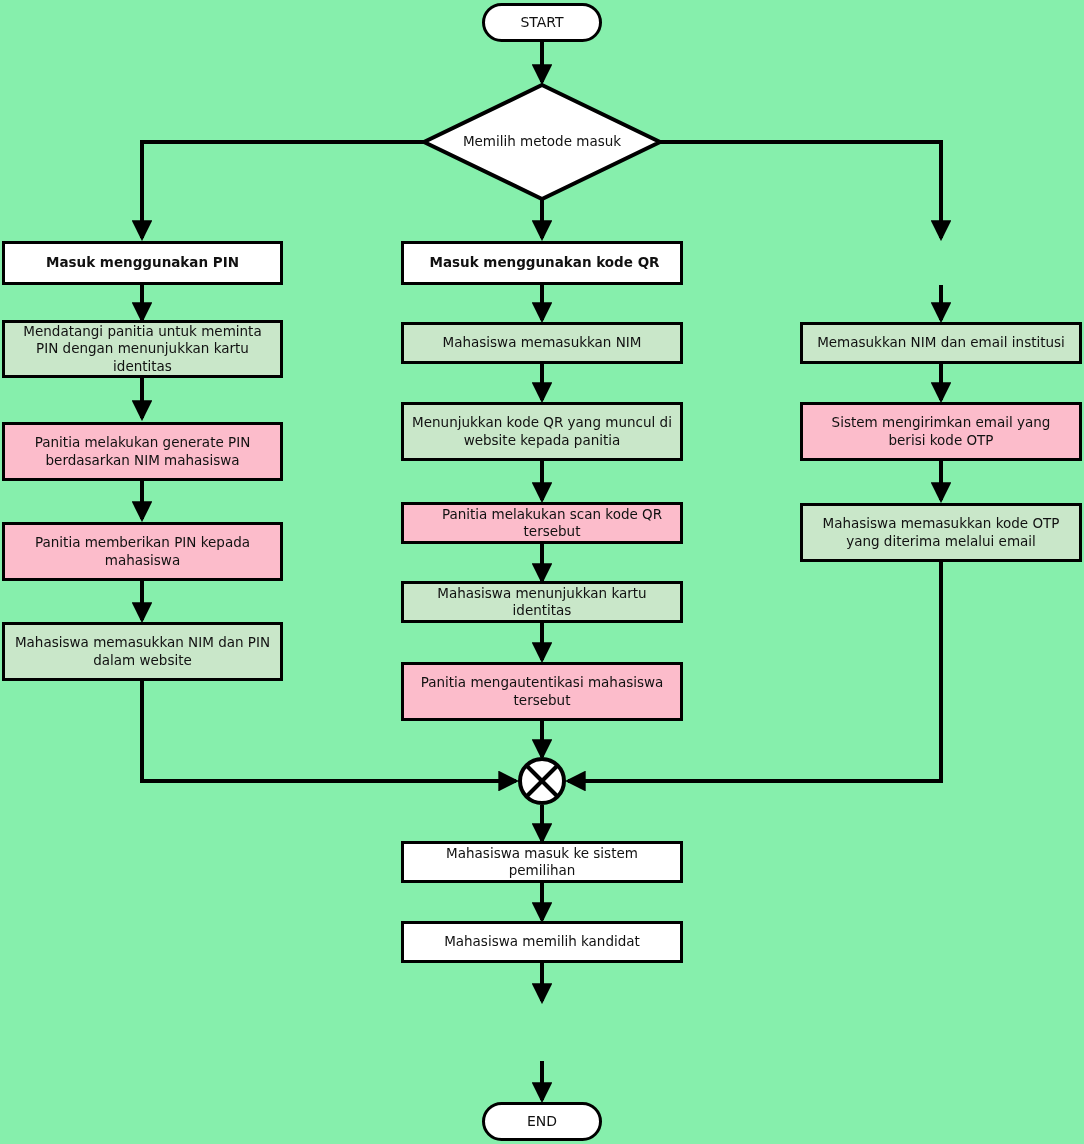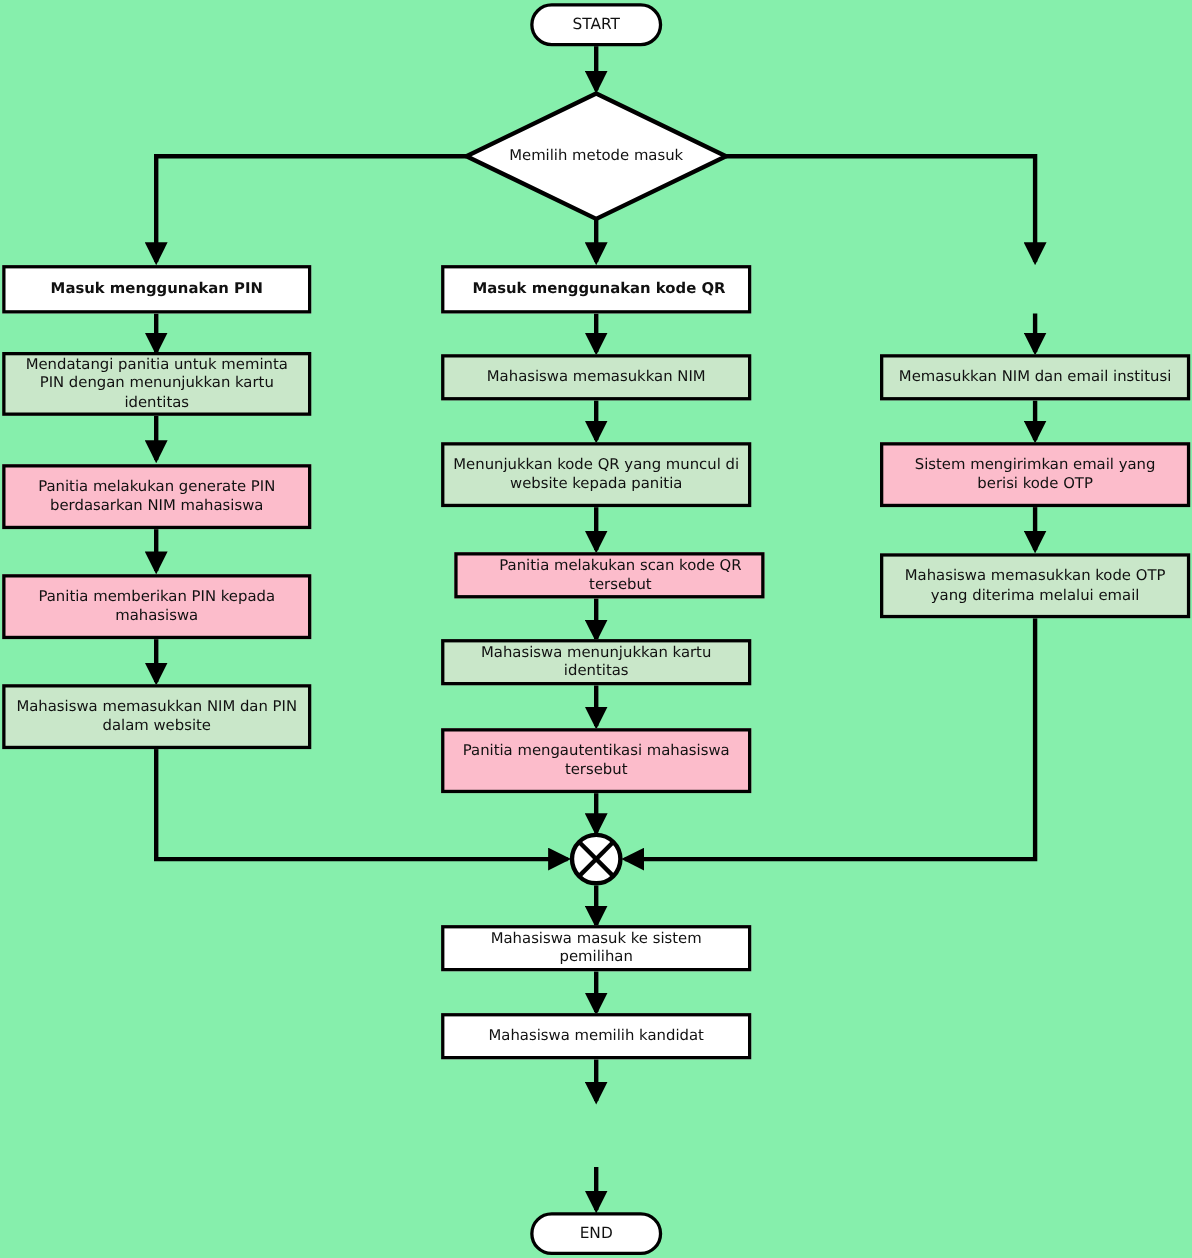--- a/index.html
+++ b/index.html
@@ -166,21 +166,21 @@
   </div>
 
   <div class="node green" style="left:401px; top:322px; width:282px; height:42px;">
     <span>Mahasiswa memasukkan NIM</span>
   </div>
 
   <div class="node green" style="left:401px; top:402px; width:282px; height:59px;">
     <span>Menunjukkan kode QR yang muncul di website kepada panitia</span>
   </div>
 
-  <div class="node pink" style="left:413px; top:502px; width:282px; height:42px;padding-left:28px;">
+  <div class="node pink" style="left:401px; top:502px; width:282px; height:42px;padding-left:28px;">
     <span>Panitia melakukan scan kode QR tersebut</span>
   </div>
 
   <div class="node green" style="left:401px; top:581px; width:282px; height:42px;">
     <span>Mahasiswa menunjukkan kartu identitas</span>
   </div>
 
   <div class="node pink" style="left:401px; top:662px; width:282px; height:59px;justify-content:flex-end;">
     <span>Panitia mengautentikasi mahasiswa tersebut</span>
   </div>

